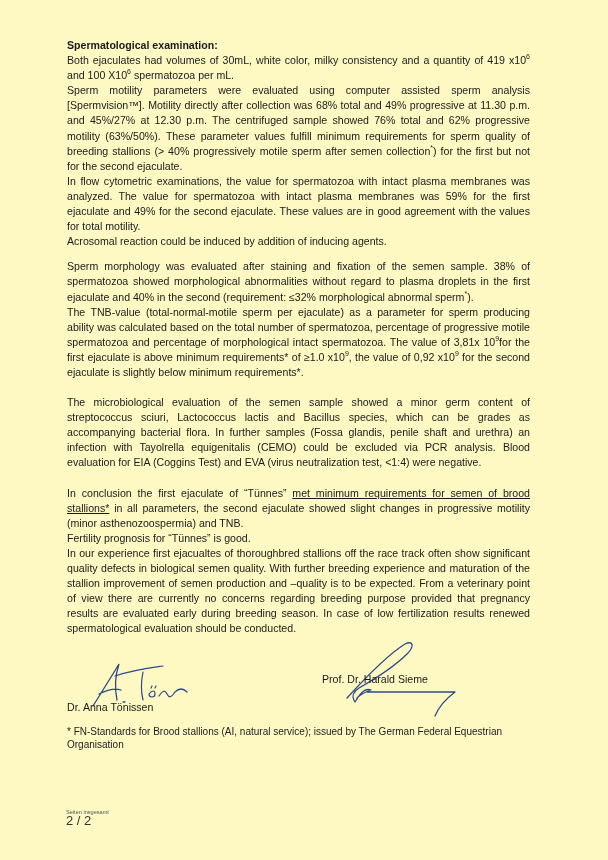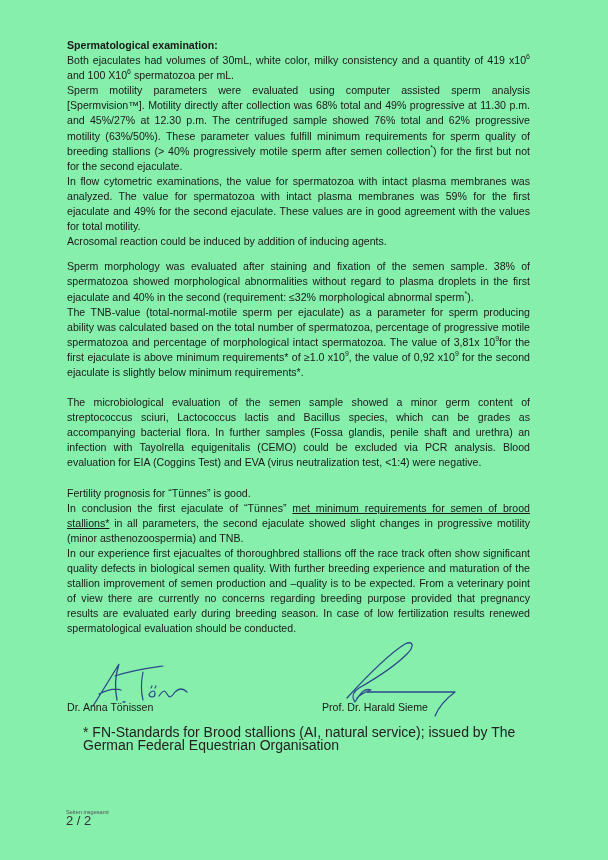--- a/index.html
+++ b/index.html
@@ -1,41 +1,41 @@
 <!DOCTYPE html>
 <html><head>
   <meta charset="utf-8">
   <style>
     html, body { margin: 0; padding: 0; background: #ffffff; }
     body { width: 608px; height: 860px; position: relative; overflow: hidden; }
     .page {
       position: absolute; left: 0; top: 0; width: 608px; height: 860px;
-      background: #86efac;
+      background: #fef9c3;
       font-family: "Liberation Sans", sans-serif;
       color: #1a1a1a;
     }
     .content {
       position: absolute; left: 67px; top: 38px; width: 463px;
       font-size: 10.6px; line-height: 15.1px;
     }
     .content p { margin: 0; text-align: justify; }
     .content p.last-line-left { text-align-last: left; }
     .heading { font-weight: bold; }
     .gap { height: 10px; }
     .gap-big { height: 15px; }
     sup { font-size: 7px; line-height: 0; vertical-align: super; }
     .ul { text-decoration: underline; }
     .sig-area { position: absolute; left: 67px; top: 640px; width: 463px; height: 85px; }
     .sig1 { position: absolute; left: 18px; top: 20px; width: 110px; height: 50px; }
     .sig2 { position: absolute; left: 270px; top: 0px; width: 130px; height: 80px; }
     .name1 { position: absolute; left: 67px; top: 701px; font-size: 10.6px; }
-    .name2 { position: absolute; left: 322px; top: 701px; font-size: 10.6px; }
+    .name2 { position: absolute; left: 322px; top: 673px; font-size: 10.6px; }
     .footnote {
-      position: absolute; left: 83px; top: 726px; width: 470px;
-      font-size: 14px; line-height: 12.6px; color: #222;
+      position: absolute; left: 67px; top: 726px; width: 470px;
+      font-size: 10px; line-height: 12.6px; color: #222;
     }
     .pager {
       position: absolute; left: 66px; top: 809px;
       font-size: 5.6px; line-height: 7px; color: #555;
     }
     .pager .num { font-size: 13px; line-height: 9px; color: #333; }
   </style>
 </head>
 <body>
 
@@ -45,22 +45,22 @@
     <p class="last-line-left"><span>Both ejaculates had volumes of 30mL, white color, milky consistency and a quantity of 419 x10</span><sup>6</sup><span> and 100 X10</span><sup>6</sup><span> spermatozoa per mL.</span></p>
     <p class="last-line-left"><span>Sperm motility parameters were evaluated using computer assisted sperm analysis [Spermvision™]. Motility directly after collection was 68% total and 49% progressive at 11.30 p.m. and 45%/27% at 12.30 p.m. The centrifuged sample showed 76% total and 62% progressive motility (63%/50%). These parameter values fulfill minimum requirements for sperm quality of breeding stallions (&gt; 40% progressively motile sperm after semen collection</span><sup>*</sup><span>) for the first but not for the second ejaculate.</span></p>
     <p class="last-line-left">In flow cytometric examinations, the value for spermatozoa with intact plasma membranes was analyzed. The value for spermatozoa with intact plasma membranes was 59% for the first ejaculate and 49% for the second ejaculate. These values are in good agreement with the values for total motility.</p>
     <p class="last-line-left">Acrosomal reaction could be induced by addition of inducing agents.</p>
     <div class="gap"></div>
     <p class="last-line-left"><span>Sperm morphology was evaluated after staining and fixation of the semen sample. 38% of spermatozoa showed morphological abnormalities without regard to plasma droplets in the first ejaculate and 40% in the second (requirement: ≤32% morphological abnormal sperm</span><sup>*</sup><span>).</span></p>
     <p class="last-line-left"><span>The TNB-value (total-normal-motile sperm per ejaculate) as a parameter for sperm producing ability was calculated based on the total number of spermatozoa, percentage of progressive motile spermatozoa and percentage of morphological intact spermatozoa. The value of 3,81x 10</span><sup>9</sup><span>for the first ejaculate is above minimum requirements* of ≥1.0 x10</span><sup>9</sup><span>, the value of 0,92 x10</span><sup>9</sup><span> for the second ejaculate  is slightly below minimum requirements*.</span></p>
     <div class="gap-big"></div>
     <p class="last-line-left">The microbiological evaluation of the semen sample showed a minor germ content of streptococcus sciuri, Lactococcus lactis and Bacillus species, which can be grades as accompanying bacterial flora. In further samples (Fossa glandis, penile shaft and urethra) an infection with Tayolrella equigenitalis (CEMO) could be excluded via PCR analysis. Blood evaluation for EIA (Coggins Test) and EVA (virus neutralization test, &lt;1:4) were negative.</p>
     <div class="gap-big"></div>
+    <p class="last-line-left"><span>In conclusion the first ejaculate of “Tünnes” </span><span class="ul">met minimum requirements for semen of brood stallions*</span><span> in all parameters, the second ejaculate showed slight changes in progressive motility (minor asthenozoospermia) and TNB.</span></p>
     <p class="last-line-left">Fertility prognosis for “Tünnes” is good.</p>
-    <p class="last-line-left"><span>In conclusion the first ejaculate of “Tünnes” </span><span class="ul">met minimum requirements for semen of brood stallions*</span><span> in all parameters, the second ejaculate showed slight changes in progressive motility (minor asthenozoospermia) and TNB.</span></p>
     <p class="last-line-left">In our experience first ejacualtes of thoroughbred stallions off the race track often show significant quality defects in biological semen quality. With further breeding experience and maturation of the stallion improvement of semen production and –quality is to be expected. From a veterinary point of view there are currently no concerns regarding breeding purpose provided that pregnancy results are evaluated early during breeding season. In case of low fertilization results renewed spermatological evaluation should be conducted.</p>
   </div>
 
   <div class="sig-area">
     <svg class="sig1" viewBox="0 0 110 50">
       <path d="M8 46 C 18 30, 28 14, 34 4 C 30 16, 30 30, 32 40 M14 34 C 22 30, 30 28, 36 30 M38 42 l2 0" fill="none" stroke="#2c4a8a" stroke-width="1.3" stroke-linecap="round"></path>
       <path d="M30 16 C 48 10, 64 8, 78 6 M58 12 C 56 22, 56 32, 58 40 M64 34 c 3 -4 6 -4 6 0 c 0 4 -6 4 -6 0 M66 28 l1 -2 M70 28 l1 -2 M74 36 c 4 -6 6 -6 8 -2 c 2 4 4 4 8 -2 c 4 -4 8 -4 12 0" fill="none" stroke="#2c4a8a" stroke-width="1.2" stroke-linecap="round"></path>
     </svg>
     <svg class="sig2" viewBox="0 0 130 80">
       <path d="M10 58 C 30 36, 52 14, 68 4 C 76 0, 78 6, 70 14 C 56 28, 36 40, 22 48 C 16 52, 14 56, 18 62 C 24 52, 28 48, 34 50 C 28 52, 22 56, 20 58 M30 52 C 60 52, 90 52, 118 52 C 110 58, 102 66, 98 76" fill="none" stroke="#2c4a8a" stroke-width="1.3" stroke-linecap="round" stroke-linejoin="round"></path>

